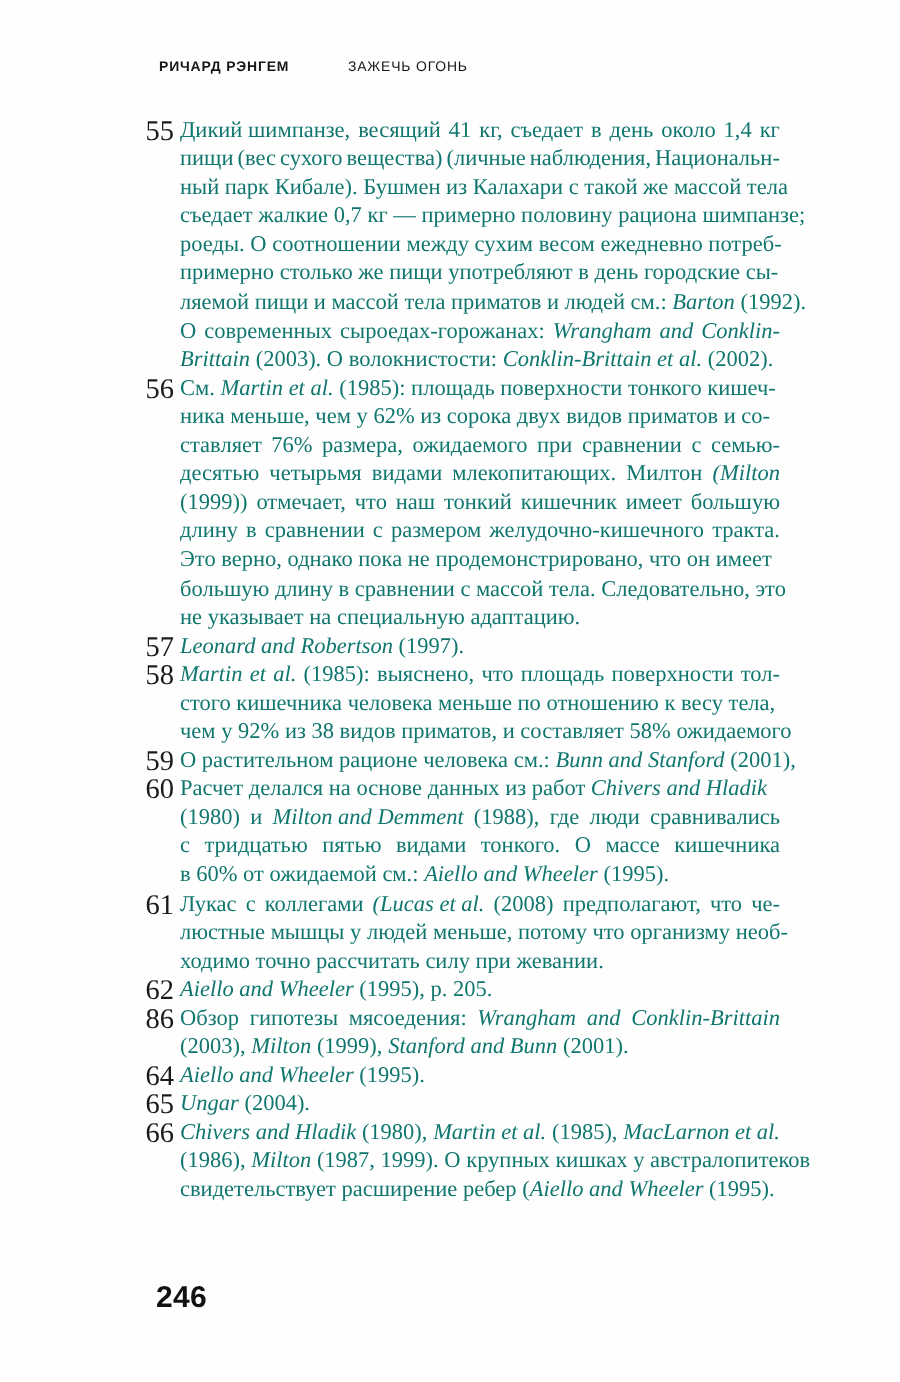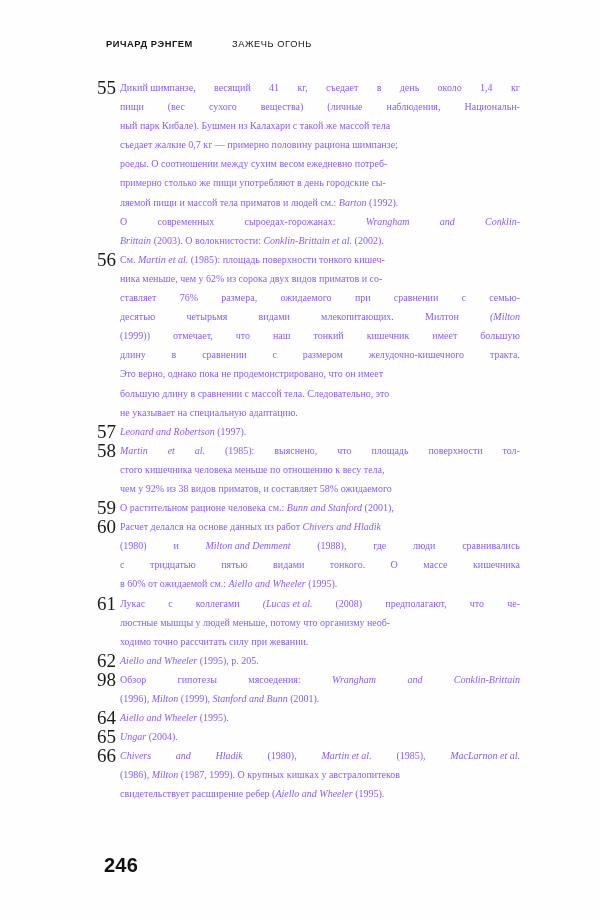--- a/index.html
+++ b/index.html
@@ -64,25 +64,25 @@
     top: 0;
     width: 30px;
     text-align: left;
     font-size: 19px;
     line-height: 19.1px;
     color: #1a1a1a;
     margin-left: 16px;
   }
 
   .note-body {
-    font-size: 10px;
+    font-size: 15px;
     line-height: 19.1px;
     text-align: justify;
     text-justify: inter-word;
-    color: #8b5cf6;
+    color: #0f766e;
     hyphens: manual;
   }
 
   
   .ln {
     display: block;
     white-space: nowrap;
   }
   .ln.just {
     display: flex;
@@ -281,31 +281,31 @@
           <span class="ln"><span>ходимо точно рассчитать силу при жевании.</span></span>
         </div>
       </div>
       <div class="note">
         <div class="note-num">62</div>
         <div class="note-body">
           <span class="ln"><span class=" it">Aiello and Wheeler</span><span> (1995), p. 205.</span></span>
         </div>
       </div>
       <div class="note">
-        <div class="note-num">98</div>
+        <div class="note-num">86</div>
         <div class="note-body">
           <span class="ln just">
             <span class="w">Обзор</span>
             <span class="w">гипотезы</span>
             <span class="w">мясоедения:</span>
             <span class="w it">Wrangham</span>
             <span class="w it">and</span>
             <span class="w it">Conklin-Brittain</span>
           </span>
-          <span class="ln"><span>(1996), </span><span class=" it">Milton</span><span> (1999), </span><span class=" it">Stanford and Bunn</span><span> (2001).</span></span>
+          <span class="ln"><span>(2003), </span><span class=" it">Milton</span><span> (1999), </span><span class=" it">Stanford and Bunn</span><span> (2001).</span></span>
         </div>
       </div>
       <div class="note">
         <div class="note-num">64</div>
         <div class="note-body">
           <span class="ln"><span class=" it">Aiello and Wheeler</span><span> (1995).</span></span>
         </div>
       </div>
       <div class="note">
         <div class="note-num">65</div>

